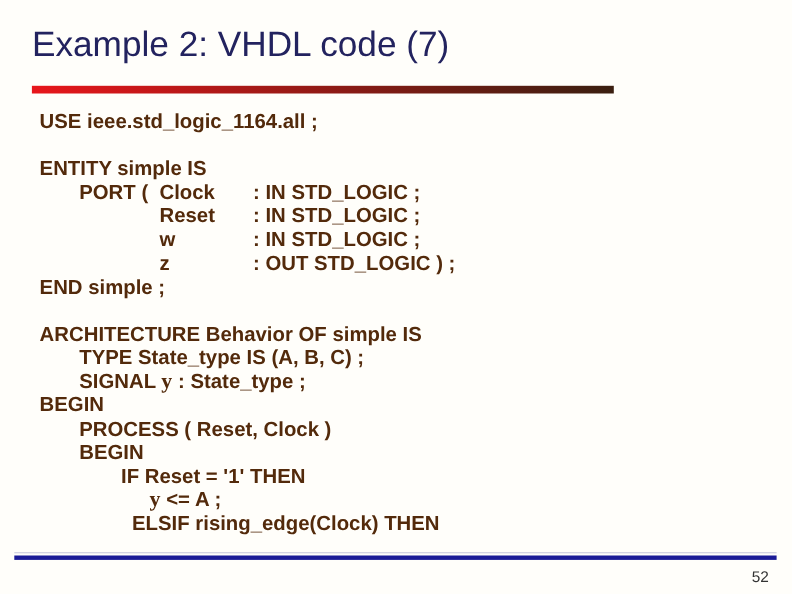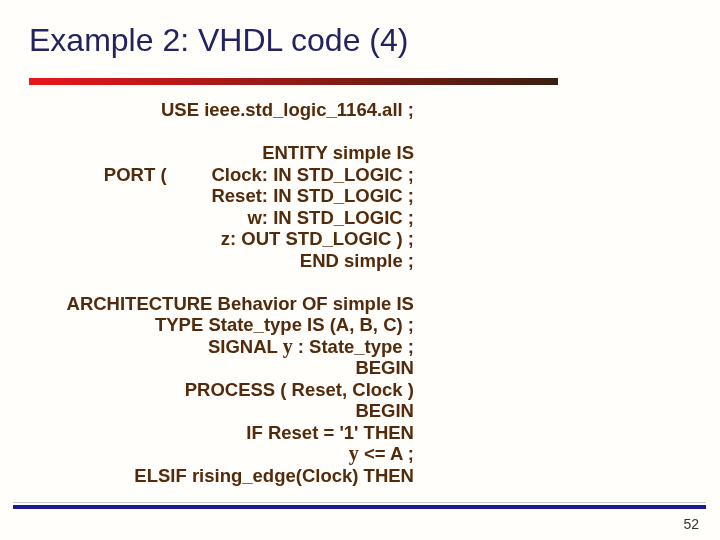--- a/index.html
+++ b/index.html
@@ -37,21 +37,20 @@
     left: 36px;
     top: 99px;
     font-size: 18.5px;
     font-weight: bold;
     line-height: 21.5px;
     color: var(--code-color, #532A0B);
     white-space: pre;
   }
   .code-line {
     height: 21.5px;
-    text-align: right;
   }
   .code-col {
     display: inline-block;
     vertical-align: top;
   }
   .serif-y {
     font-family: "Liberation Serif", serif;
     font-size: 1.08em;
     line-height: 1;
   }
@@ -78,21 +77,21 @@
     font-weight: 400;
     color: #333333;
     text-align: right;
   }
 </style>
 </head>
 <body>
 
 <div class="slide">
 
-  <div class="slide-title">Example 2: VHDL code (4)</div>
+  <div class="slide-title">Example 2: VHDL code (7)</div>
 
   <div class="title-bar" style="background: linear-gradient(to right, rgb(232, 22, 27), rgb(58, 31, 16));"></div>
 
   <div class="code-block"><div class="code-line" style="padding-left: 0px;"><span>USE ieee.std_logic_1164.all ;</span></div><div class="code-line" style="padding-left: 0px;">&nbsp;</div><div class="code-line" style="padding-left: 0px;"><span>ENTITY simple IS</span></div><div class="code-line" style="padding-left: 36px;"><span class="code-col" style="min-width: 73px;">PORT (  </span><span class="code-col" style="min-width: 85px;">Clock</span><span>: IN STD_LOGIC ;</span></div><div class="code-line" style="padding-left: 36px;"><span class="code-col" style="min-width: 73px;"></span><span class="code-col" style="min-width: 85px;">Reset</span><span>: IN STD_LOGIC ;</span></div><div class="code-line" style="padding-left: 36px;"><span class="code-col" style="min-width: 73px;"></span><span class="code-col" style="min-width: 85px;">w</span><span>: IN STD_LOGIC ;</span></div><div class="code-line" style="padding-left: 36px;"><span class="code-col" style="min-width: 73px;"></span><span class="code-col" style="min-width: 85px;">z</span><span>: OUT STD_LOGIC ) ;</span></div><div class="code-line" style="padding-left: 0px;"><span>END simple ;</span></div><div class="code-line" style="padding-left: 0px;">&nbsp;</div><div class="code-line" style="padding-left: 0px;"><span>ARCHITECTURE Behavior OF simple IS</span></div><div class="code-line" style="padding-left: 36px;"><span>TYPE State_type IS (A, B, C) ;</span></div><div class="code-line" style="padding-left: 36px;"><span>SIGNAL </span><span class="serif-y">y</span><span> : State_type ;</span></div><div class="code-line" style="padding-left: 0px;"><span>BEGIN</span></div><div class="code-line" style="padding-left: 36px;"><span>PROCESS ( Reset, Clock )</span></div><div class="code-line" style="padding-left: 36px;"><span>BEGIN</span></div><div class="code-line" style="padding-left: 74px;"><span>IF Reset = '1' THEN</span></div><div class="code-line" style="padding-left: 100px;"><span class="serif-y">y</span><span> &lt;= A ;</span></div><div class="code-line" style="padding-left: 84px;"><span>ELSIF rising_edge(Clock) THEN</span></div></div>
 
   <div class="footer-divider">
     <div class="footer-thin"></div>
     <div class="footer-thick"></div>
   </div>
 

